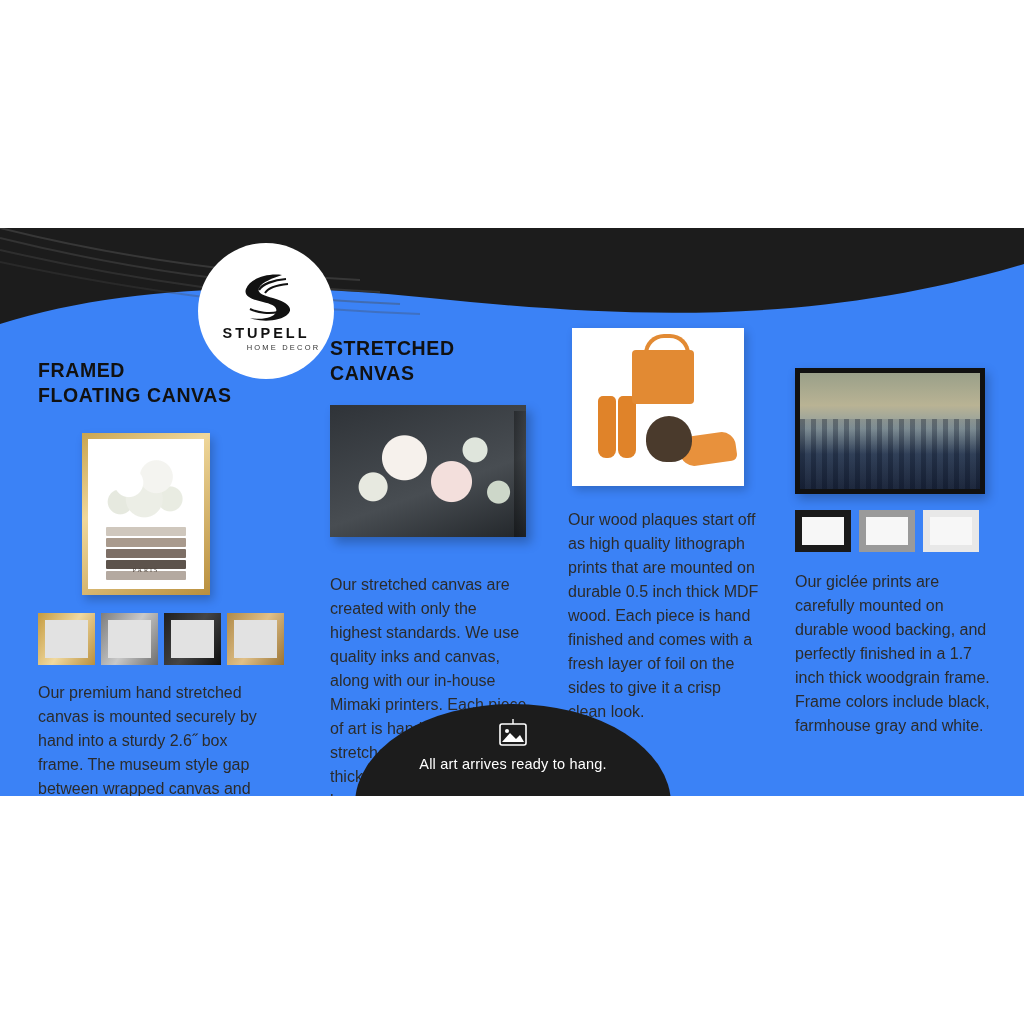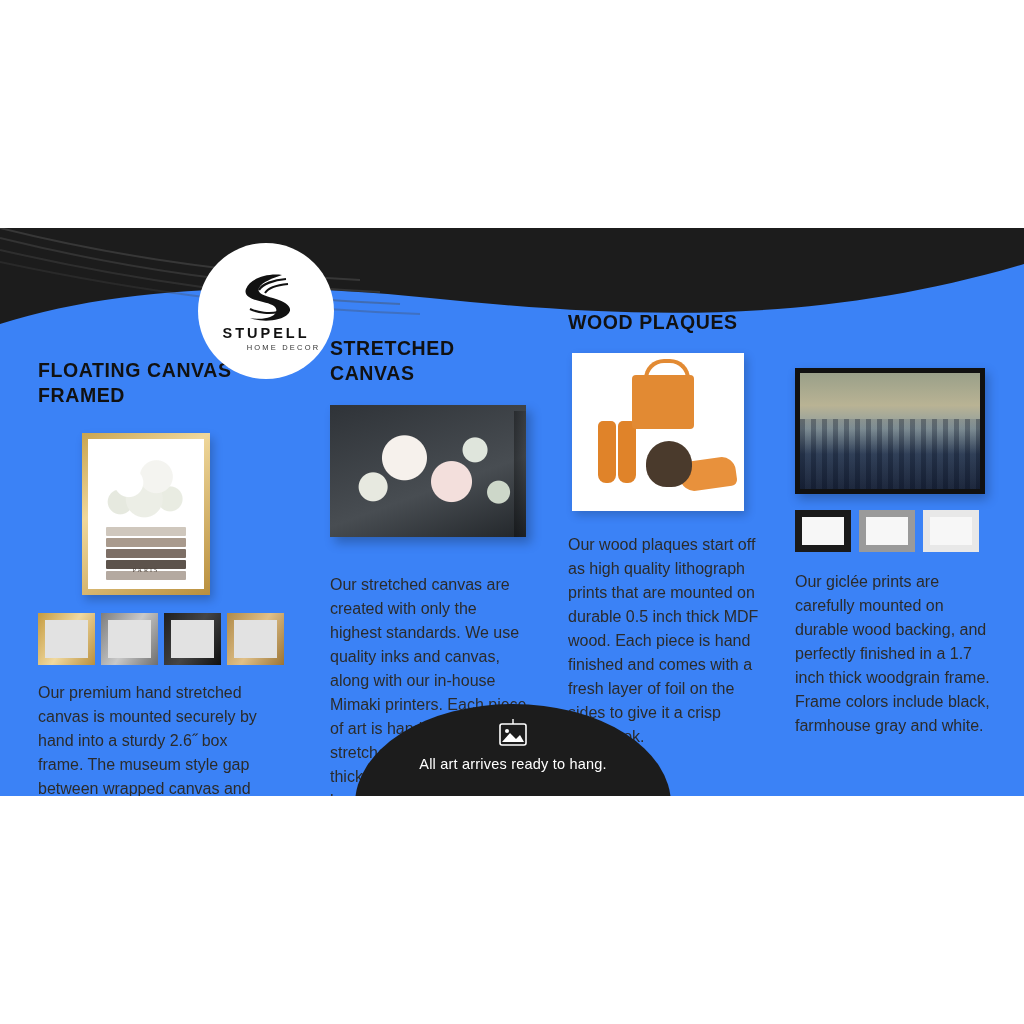--- a/index.html
+++ b/index.html
@@ -351,22 +351,22 @@
         <path d="M50 8 C38 9 26 13 23 19" stroke="#111" stroke-width="2.2" fill="none"></path>
         <path d="M52 13 C42 14 32 17 29 22" stroke="#111" stroke-width="2" fill="none"></path>
         <path d="M14 38 C22 42 34 43 42 41" stroke="#111" stroke-width="2" fill="none"></path>
       </svg>
       <div class="logo-name">STUPELL</div>
       <div class="logo-sub">HOME DECOR</div>
     </div>
 
     <div class="col" id="col1">
       <div class="col-title">
+        <div>FRAMED</div>
         <div>FLOATING CANVAS</div>
-        <div>FRAMED</div>
       </div>
       <div class="ffc-art">
         <div class="ffc-inner">
           <div class="ffc-bouquet"></div>
           <div class="ffc-books">
             <div class="ffc-book" style="background:#cfc7bd"></div>
             <div class="ffc-book" style="background:#a99a8d"></div>
             <div class="ffc-book" style="background:#7d6f66"></div>
             <div class="ffc-book" style="background:#5d534c"></div>
             <div class="ffc-book" style="background:#b4a9a0"></div>
@@ -396,23 +396,20 @@
         <div>STRETCHED</div>
         <div>CANVAS</div>
       </div>
       <div class="sc-art">
         <div class="sc-edge"></div>
       </div>
       <div class="col-body">Our stretched canvas are created with only the highest standards. We use quality inks and canvas, along with our in-house Mimaki printers. Each piece of art is hand cut and stretched over a 1.5 inch thick wood frame for hanging.</div>
     </div>
 
     <div class="col" id="col3">
-      <div class="col-title">
-        <div>WOOD PLAQUES</div>
-      </div>
       <div class="wp-art">
         <div class="wp-boot1"></div>
         <div class="wp-boot2"></div>
         <div class="wp-handle"></div>
         <div class="wp-bag"></div>
         <div class="wp-scarf"></div>
         <div class="wp-dog"></div>
       </div>
       <div class="col-body">Our wood plaques start off as high quality lithograph prints that are mounted on durable 0.5 inch thick MDF wood. Each piece is hand finished and comes with a fresh layer of foil on the sides to give it a crisp clean look.</div>
     </div>

